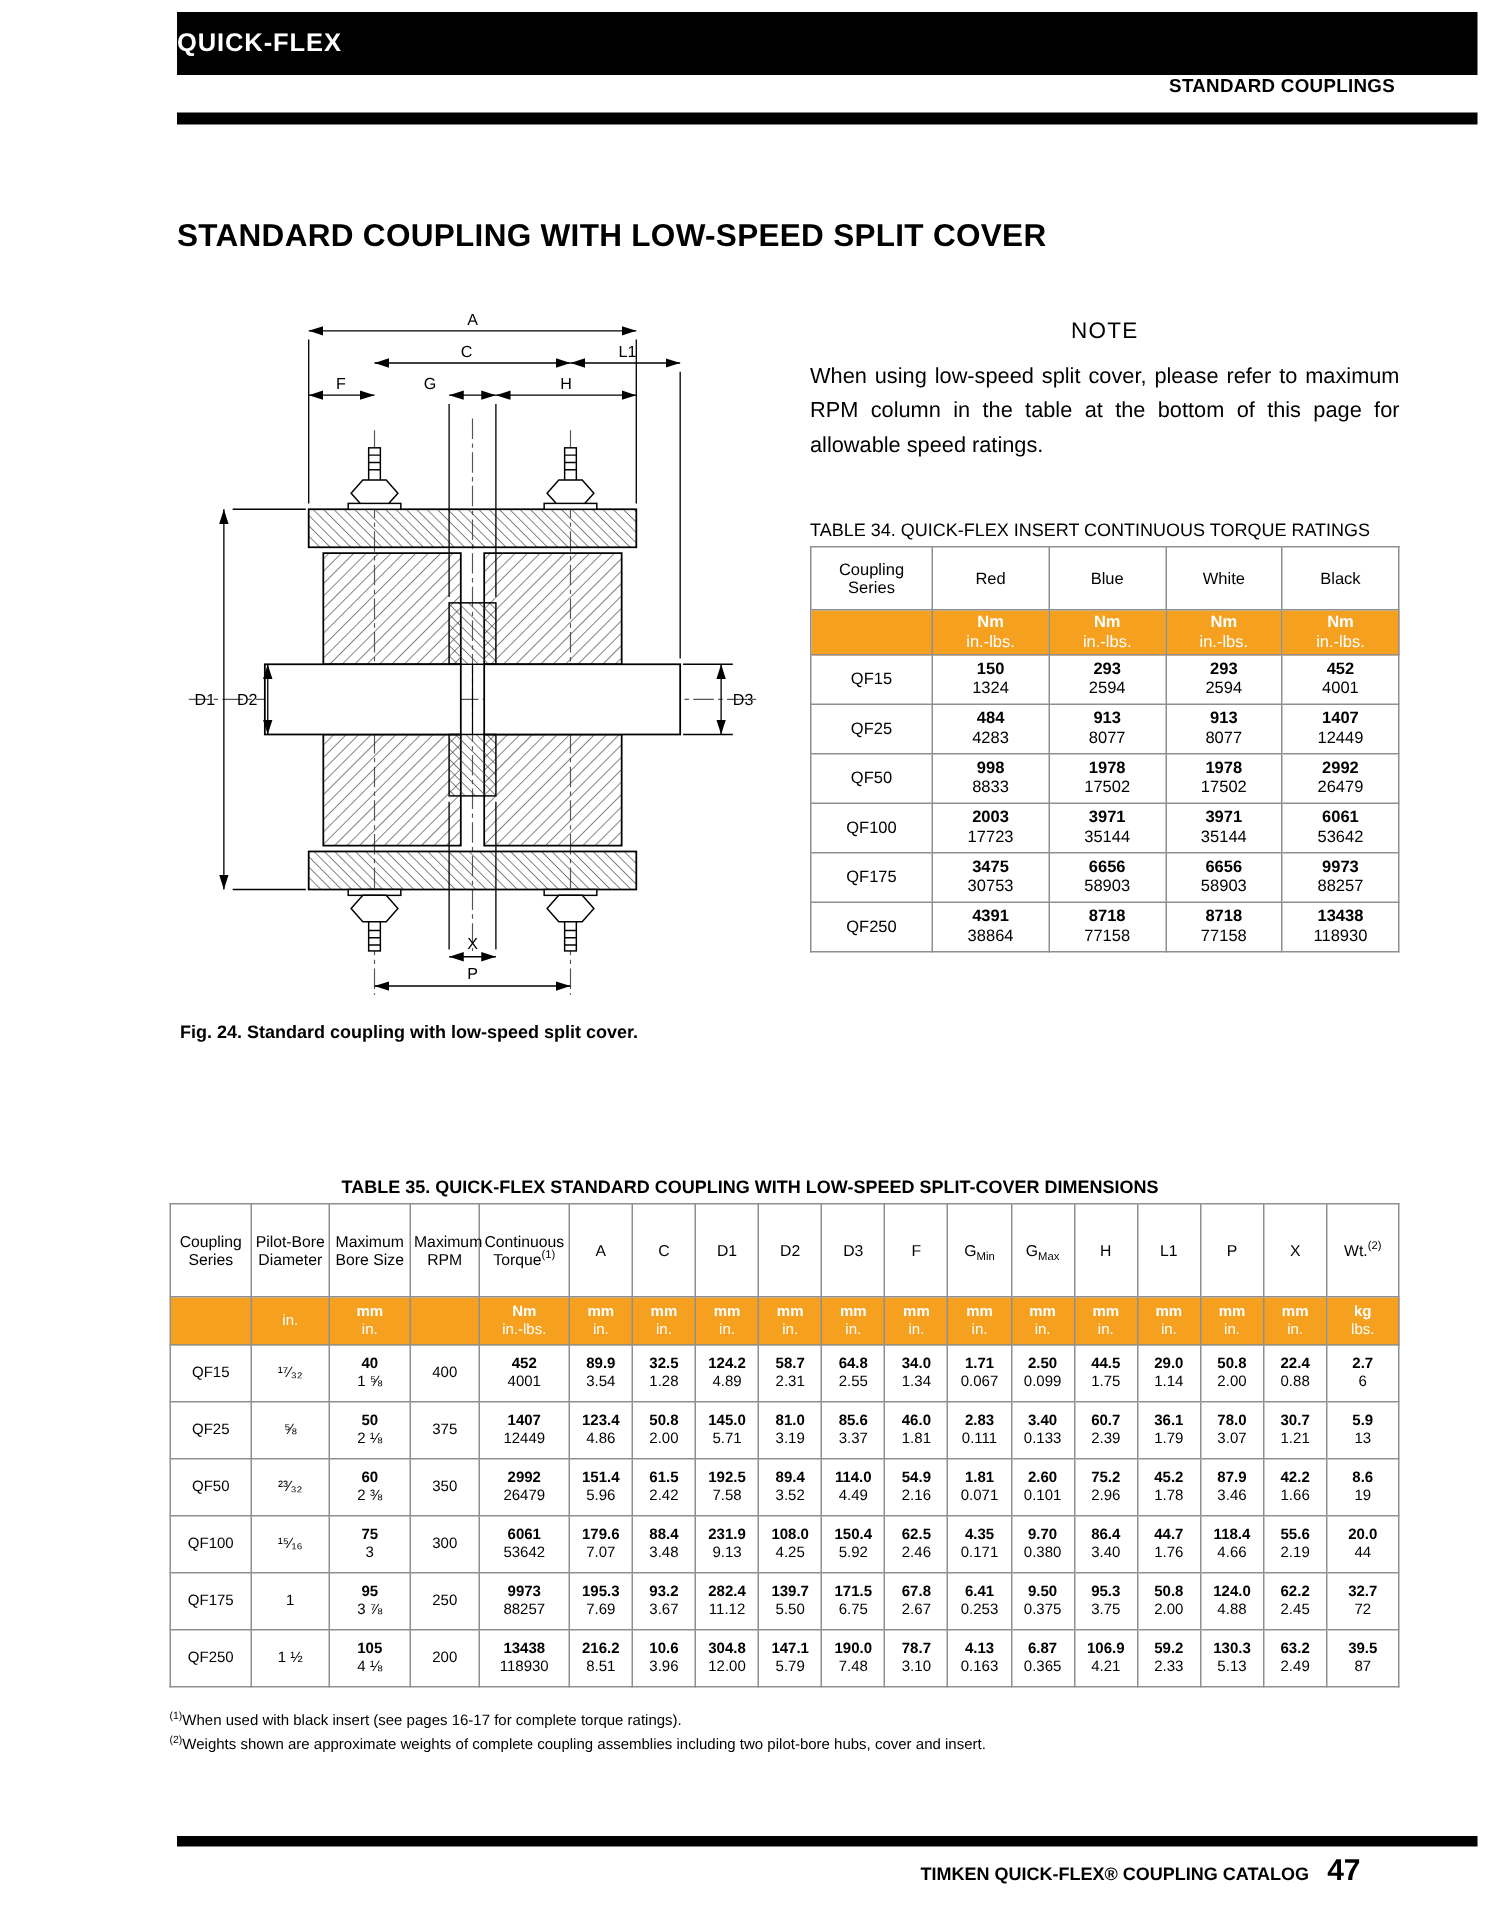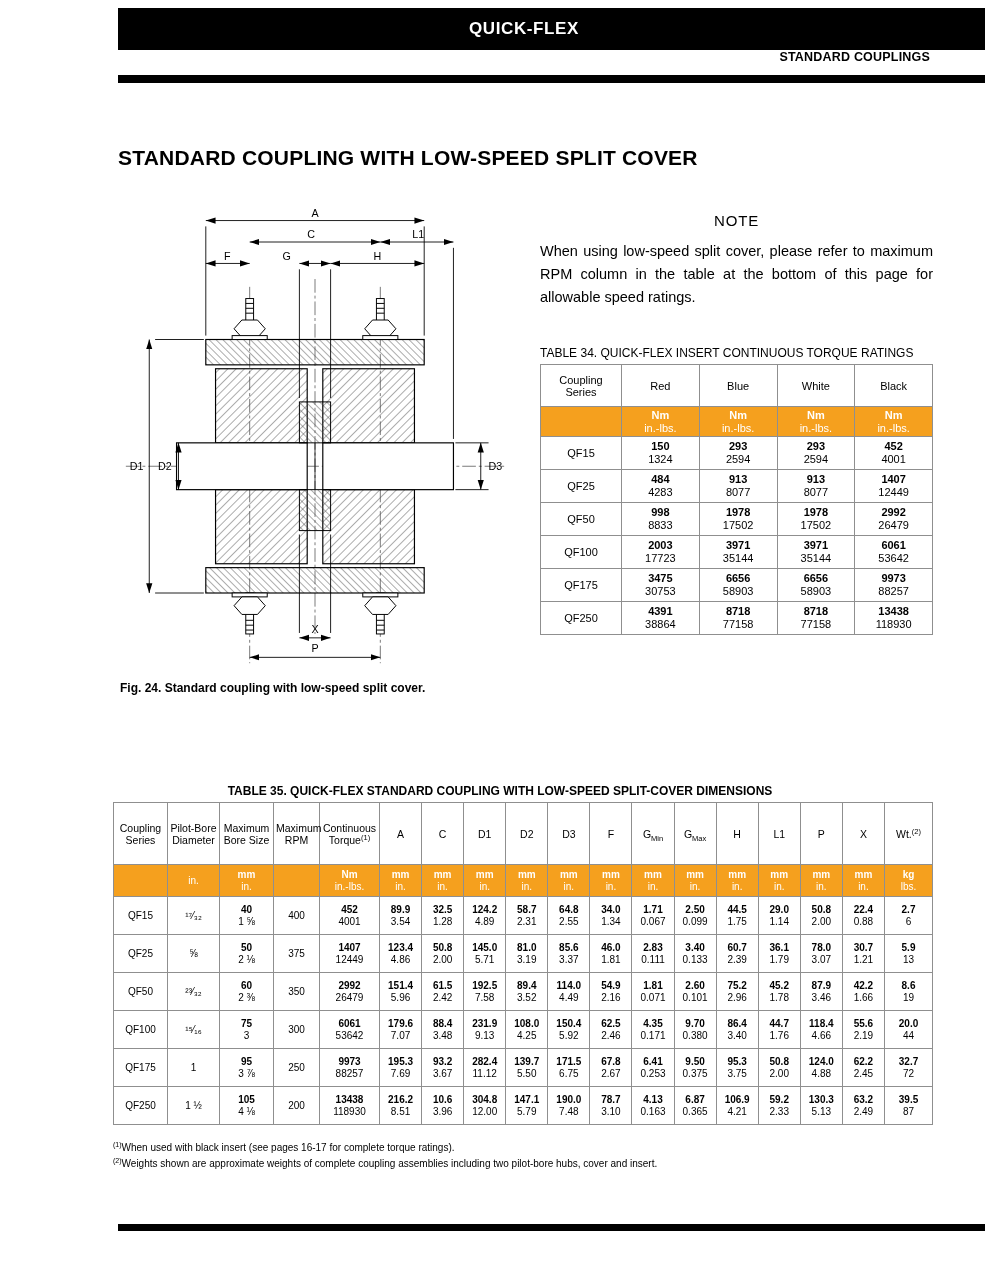--- a/index.html
+++ b/index.html
@@ -3,21 +3,21 @@
 <meta charset="utf-8">
 <style>
   html,body{margin:0;padding:0}
   body{background:#fff}
   .page{position:relative;width:1000px;height:1280px;margin:0 auto;background:#fff;
         font-family:"Liberation Sans","DejaVu Sans",sans-serif;color:#000;overflow:hidden}
   .abs{position:absolute}
 
   
   .topbar{left:118px;top:8px;width:867px;height:42px;background:#000;display:flex;align-items:center;
-          justify-content:center;padding-right:55px;box-sizing:border-box}
+          justify-content:flex-start;padding-right:55px;box-sizing:border-box}
   .brand{color:#fff;font-weight:bold;font-size:17px;letter-spacing:.6px}
   .section-line{left:118px;top:50px;width:867px;height:25px;display:flex;align-items:flex-start;
                 justify-content:flex-end;padding-right:55px;box-sizing:border-box}
   .section-label{font-weight:bold;font-size:12.5px;letter-spacing:.2px}
   .thinbar{left:118px;top:75px;width:867px;height:8px;background:#000}
 
   .page-title{left:118px;top:146px;margin:0;font-size:21px;font-weight:bold;letter-spacing:.2px}
 
   
   .figure-wrap{left:120px;top:203px;width:390px;height:468px}
@@ -869,14 +869,18 @@
         </tbody>
     </table>
   </div>
 
   <div class="abs footnotes">
     <div><sup>(1)</sup><span>When used with black insert (see pages 16-17 for complete torque ratings).</span></div>
     <div><sup>(2)</sup><span>Weights shown are approximate weights of complete coupling assemblies including two pilot-bore hubs, cover and insert.</span></div>
   </div>
 
   <div class="abs footbar"></div>
+  <div class="abs footer-line">
+    <span class="footer-text">TIMKEN QUICK-FLEX® COUPLING CATALOG</span>
+    <span class="footer-page">47</span>
+  </div>
 
 </div>
 
 </body></html>

